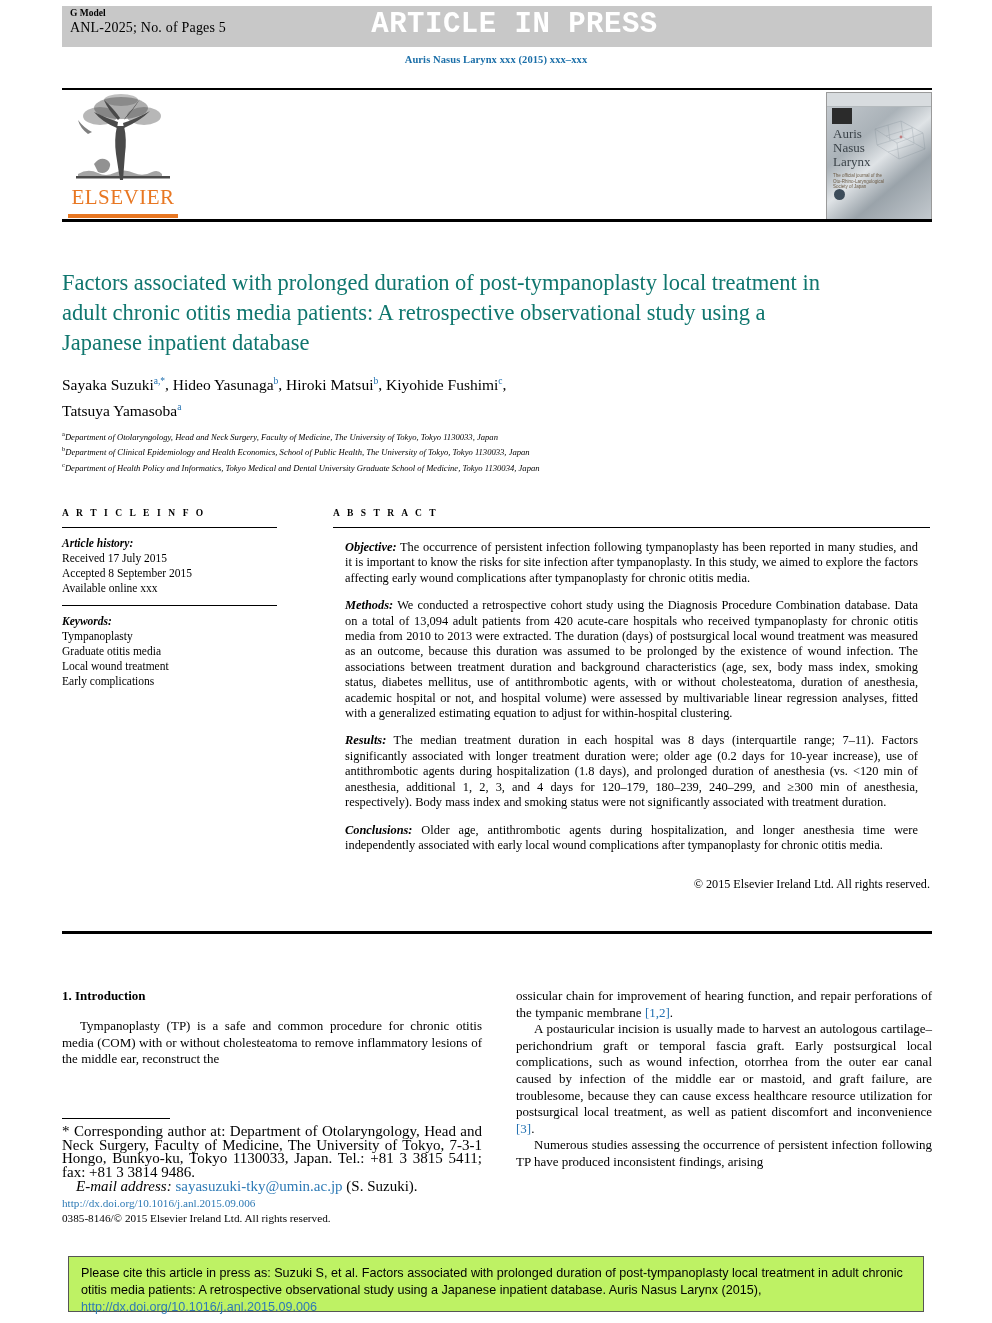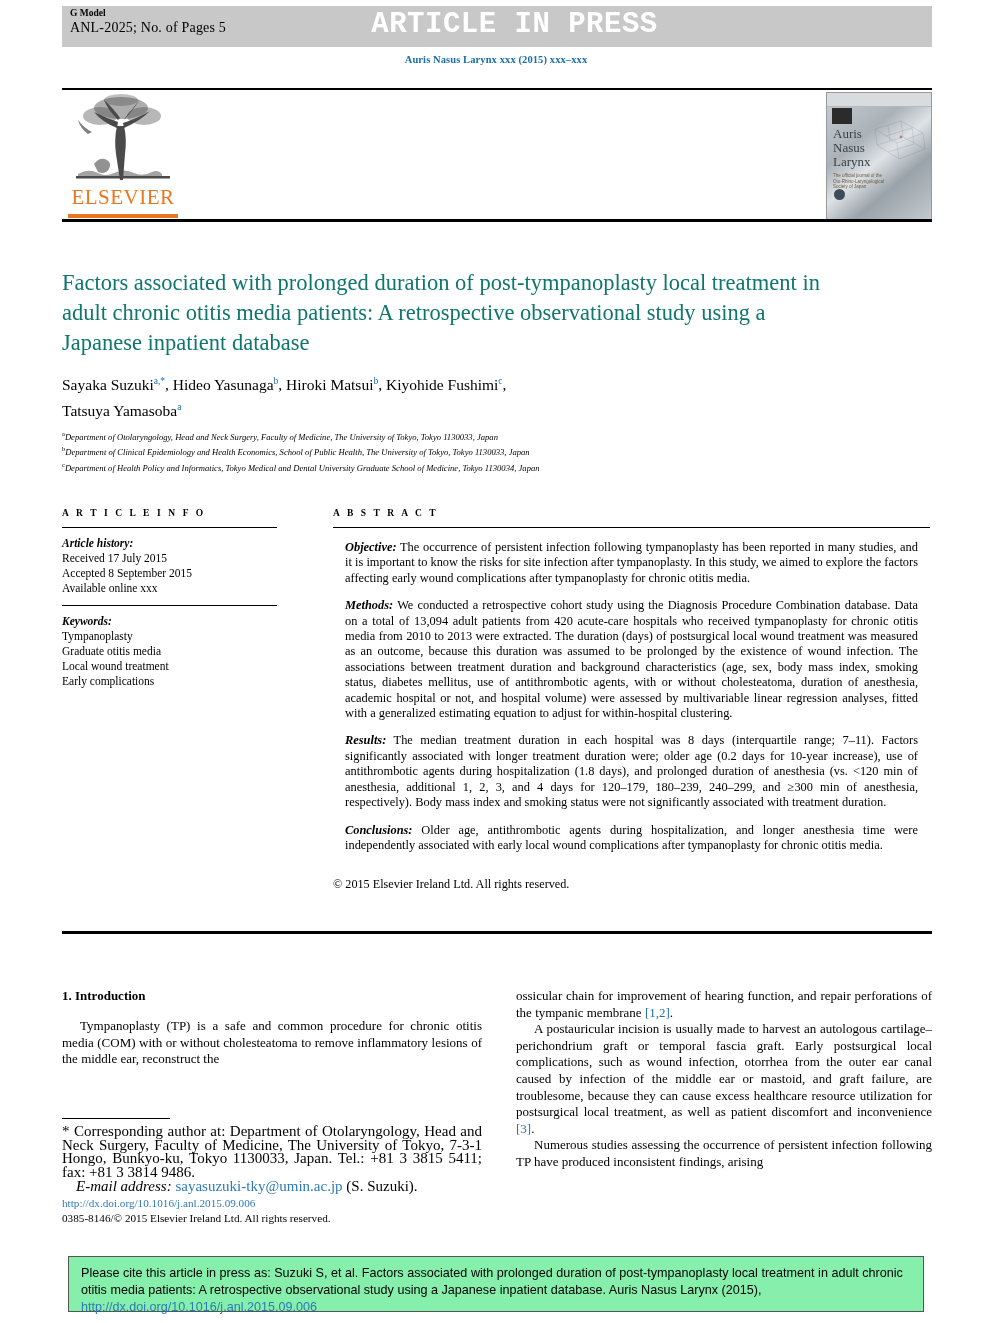--- a/index.html
+++ b/index.html
@@ -314,21 +314,21 @@
     font-family: "Liberation Serif", serif;
     font-size: 12.4px;
     line-height: 15.4px;
     text-align: justify;
     color: #000;
   }
   .abstract-body p { margin: 12px; }
   .abstract-body .lab { font-style: italic; font-weight: bold; }
   .copyright {
     margin-top: 24px;
-    text-align: left;
+    text-align: right;
     font-family: "Liberation Serif", serif;
     font-size: 12.2px;
     color: #000;
   }
 
   
   .thickrule {
     position: absolute;
     left: 62px;
     top: 931px;
@@ -404,21 +404,21 @@
   }
   .doiblock .doi { color: #2e7ab5; }
 
   
   .citebox {
     position: absolute;
     left: 68px;
     top: 1256px;
     width: 856px;
     height: 56px;
-    background: #86efac;
+    background: #bef264;
     border: 1px solid #555;
     box-sizing: border-box;
     padding: 8px 12px;
   }
   .citebox .ctext {
     font-family: "Liberation Sans", sans-serif;
     font-size: 12.6px;
     line-height: 17px;
     color: #000;
   }

